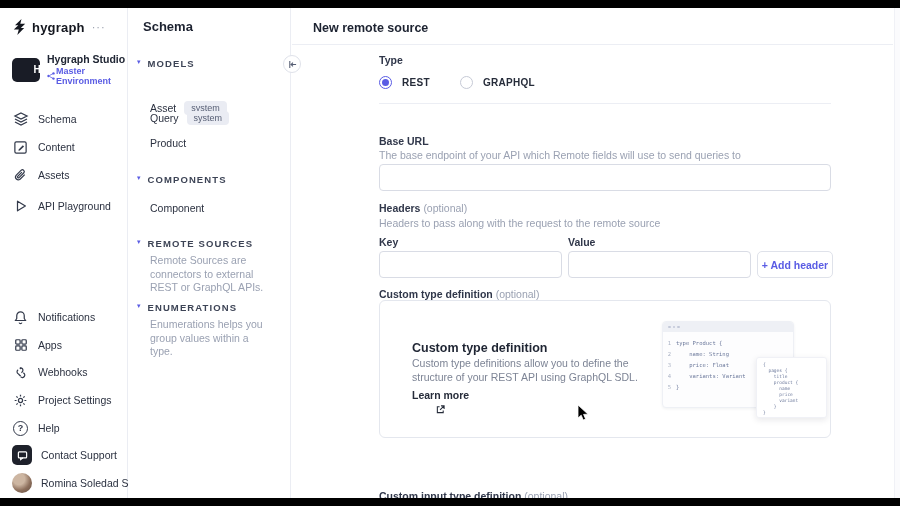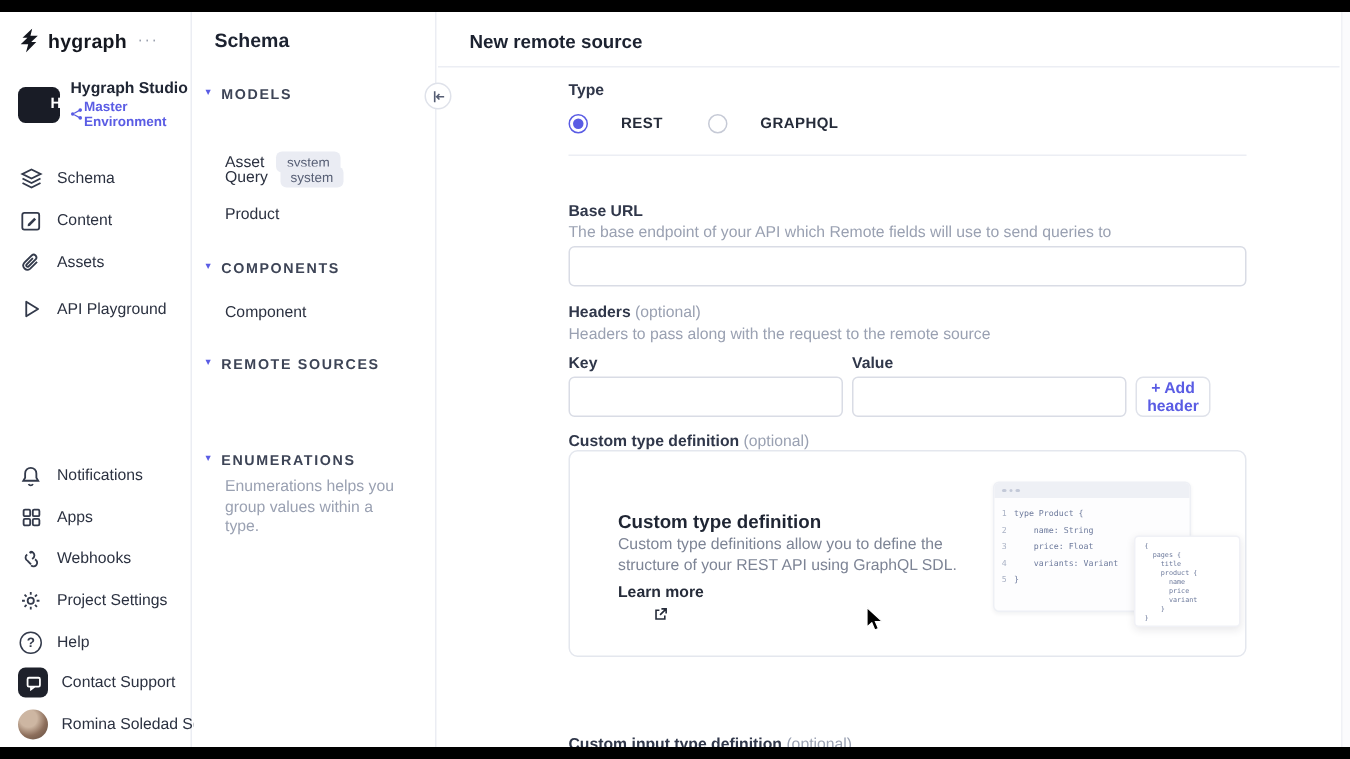--- a/index.html
+++ b/index.html
@@ -43,21 +43,21 @@
   .main { position:absolute; top:0; left:292px; width:608px; height:490px; background:#fff; }
   .main-title { position:absolute; top:13px; left:21px; font-size:12.5px; font-weight:700; color:#1c2230; }
   .main-divider { position:absolute; top:36px; left:0; width:601px; border-top:1px solid #eceef4; }
   .scroll-track { position:absolute; top:0; right:0; width:6px; height:490px; background:#fbfbfd; border-left:1px solid #f0f1f6; }
   .form { position:absolute; top:0; left:87px; width:452px; }
   .f-label { font-size:10.5px; font-weight:700; color:#30374a; }
   .f-optional { font-weight:400; color:#9aa1b2; }
   .f-desc { font-size:10.5px; color:#9aa1b2; }
   .abs { position:absolute; }
   .radio-row { display:flex; align-items:center; gap:30px; }
-  .radio-opt { display:flex; align-items:center; gap:22px; cursor:pointer;text-align:right; }
+  .radio-opt { display:flex; align-items:center; gap:10px; cursor:pointer;text-align:right; }
   .radio { width:13px; height:13px; border-radius:50%; border:1.5px solid #c6cad6; background:#fff; position:relative; }
   .radio.sel { border-color:#5a5ce4; }
   .radio.sel::after { content:""; position:absolute; inset:2px; background:#5a5ce4; border-radius:50%; }
   .radio-lbl { font-size:10px; font-weight:700; color:#262c3a; letter-spacing:.3px; }
   .hr { border-top:1px solid #eceef4; }
   .input { border:1px solid #d9dce5; border-radius:4px; background:#fff; height:27px; width:100%; font-size:11px; padding:0 8px; color:#262c3a; font-family:"Liberation Sans",sans-serif; }
   .btn-outline { height:27px; border:1px solid #dfe2ea; background:#fff; border-radius:5px; color:#5a5ce4; font-size:10.5px; font-weight:600; cursor:pointer; font-family:"Liberation Sans",sans-serif; }
   .panel { border:1px solid #e4e7ee; border-radius:6px; background:#fff; position:relative; overflow:hidden; }
   .panel-h { font-size:12.5px; font-weight:700; color:#1f2533; }
   .panel-p { font-size:10.5px; color:#7d8495; line-height:14px; width:245px; }
@@ -235,20 +235,21 @@
       <span class="sec-label">COMPONENTS</span>
     </div>
     <div class="sp-item" style="top:194px">
       <span class="nm">Component</span>
     </div>
 
     <div class="sec-head" style="top:230px">
       <span class="sec-caret">▾</span>
       <span class="sec-label">REMOTE SOURCES</span>
     </div>
+    <div class="sp-desc" style="top:246px">Remote Sources are connectors to external REST or GraphQL APIs.</div>
 
     <div class="sec-head" style="top:294px">
       <span class="sec-caret">▾</span>
       <span class="sec-label">ENUMERATIONS</span>
     </div>
     <div class="sp-desc" style="top:310px">Enumerations helps you group values within a type.</div>
   </div>
 
   <div class="collapse-btn">
     <svg width="9" height="9" viewBox="0 0 10 10" fill="none" stroke="#555d73" stroke-width="1.2">
@@ -281,21 +282,21 @@
       <input class="abs input" style="top: 156px;" placeholder="">
 
       <div class="abs f-label" style="top:194px">
         <span>Headers</span> <span class="f-optional">(optional)</span>
       </div>
       <div class="abs f-desc" style="top:209px">Headers to pass along with the request to the remote source</div>
       <div class="abs f-label" style="top:228px">Key</div>
       <div class="abs f-label" style="top:228px; left:189px">Value</div>
       <input class="abs input" style="top: 243px; width: 183px;">
       <input class="abs input" style="top: 243px; left: 189px; width: 183px;">
-      <button class="abs btn-outline" style="top:243px; left:378px; width:50px">+ Add header</button>
+      <button class="abs btn-outline" style="top:243px; left:378px; width:76px">+ Add header</button>
 
       <div class="abs f-label" style="top:280px">
         <span>Custom type definition</span> <span class="f-optional">(optional)</span>
       </div>
       <div class="abs panel" style="top:292px; width:452px; height:138px">
         <div class="abs panel-h" style="top:40px; left:32px">Custom type definition</div>
         <div class="abs panel-p" style="top:55px; left:32px">Custom type definitions allow you to define the structure of your REST API using GraphQL SDL.</div>
         <div class="abs learn-more" style="top:88px; left:32px">
           <span>Learn more</span>
           <span>

